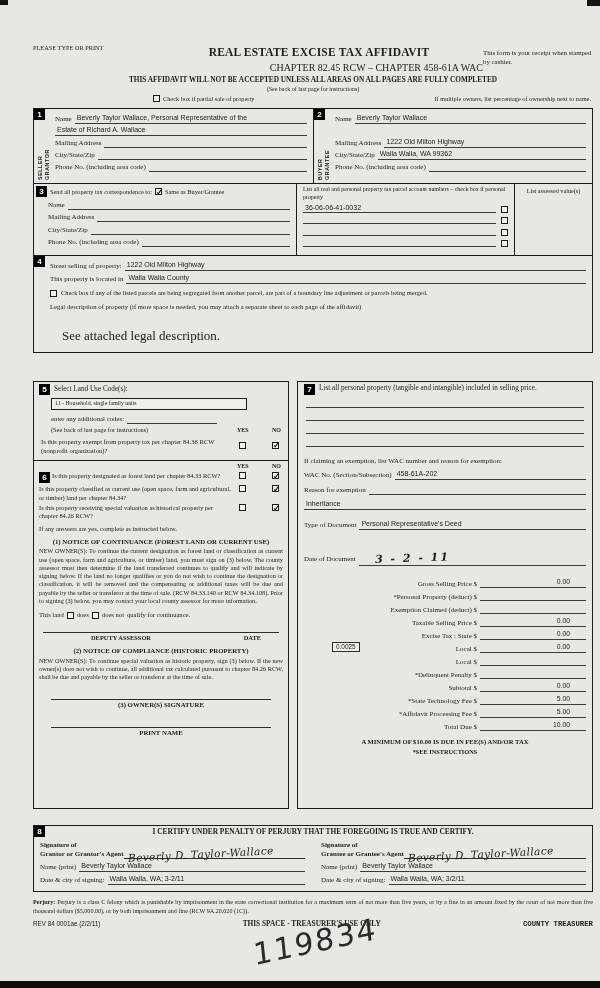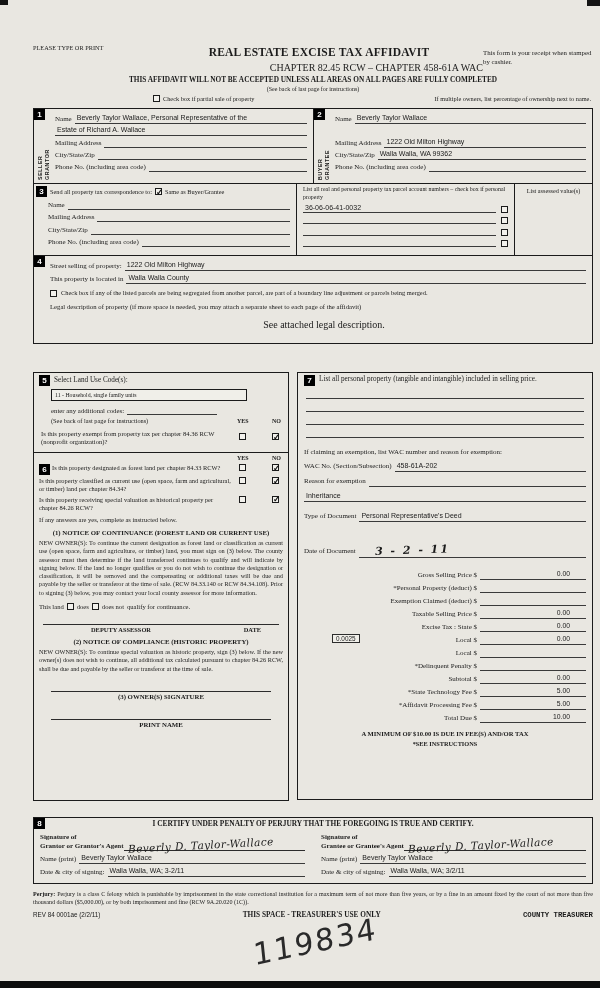--- a/index.html
+++ b/index.html
@@ -64,21 +64,21 @@
   .parcel-row{display:flex;align-items:flex-end;gap:5px;margin-top:2.5px;}
   .parcel-row .fill{min-height:9px;}
   .sec3-right{flex:1;border-left:1px solid #1b1b1b;padding:3px 4px;font-size:6.2px;text-align:center;}
 
   
   .sec4{border:1px solid #1b1b1b;border-top:none;padding:2px 6px 8px 16px;position:relative;min-height:88px;}
   .sec4-badge{position:absolute;left:0;top:0;}
   .sec4 .frow{margin-top:3px;}
   .sec4-note{font-size:6.4px;margin-top:5px;display:flex;gap:4px;align-items:center;}
   .legal-label{font-size:6.7px;margin-top:6px;}
-  .legal-value{font-size:10px;margin-top:8px;margin-left:12px;text-align:center;}
+  .legal-value{font-size:13px;margin-top:17px;margin-left:12px;}
 
   
   .mid{display:flex;gap:8px;margin-top:28px;align-items:flex-start;}
   .mid-left{width:256px;}
   .sec5{border:1px solid #1b1b1b;padding:2px 5px 5px;position:relative;min-height:80px;}
   .s5-row1{display:flex;gap:4px;align-items:center;font-size:7.2px;}
   .landuse-box{border:1px solid #1b1b1b;width:196px;font-size:5.8px;padding:1.5px 3px;margin:3px 0 0 12px;background:#f0efe9;}
   .s5-add{display:flex;align-items:flex-end;font-size:6.8px;margin:4px 0 0 12px;gap:3px;}
   .s5-add .fill{max-width:90px;}
   .s5-flex{display:flex;margin-top:2px;}

